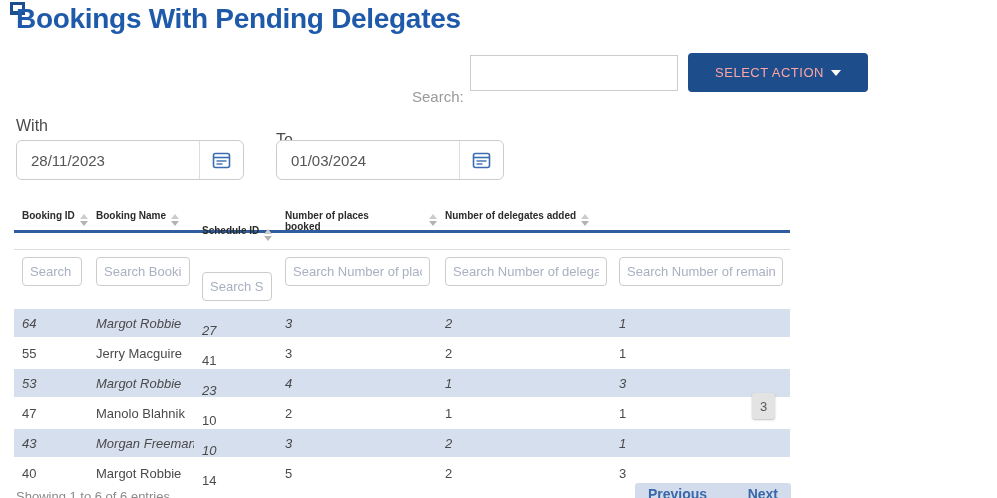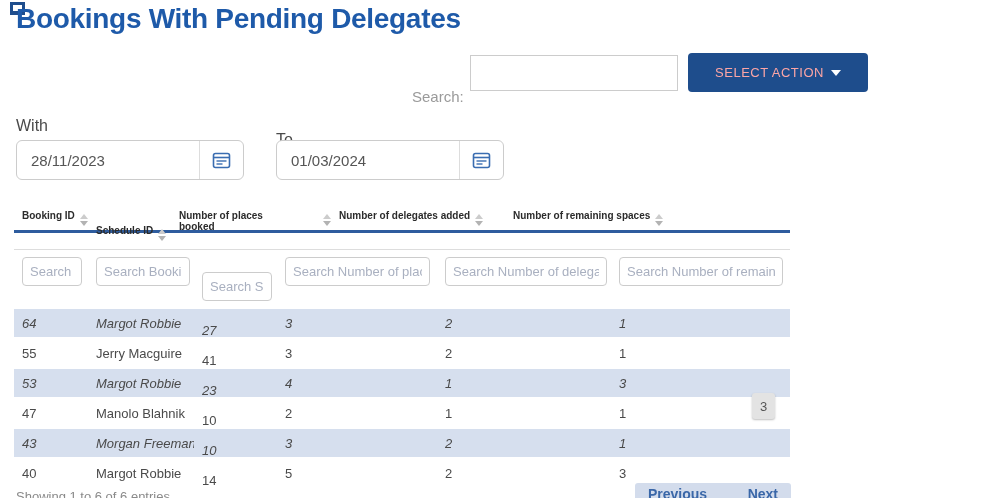--- a/index.html
+++ b/index.html
@@ -103,43 +103,43 @@
 
   <div class="table">
     <div class="thead">
       <div class="th c0">
           <span>Booking ID</span>
           <span class="sort">
             <span class="up"></span>
             <span class="down"></span>
           </span>
         </div>
+      <div class="th c1">
+          <span>Booking Name</span>
+          <span class="sort">
+            <span class="up"></span>
+            <span class="down"></span>
+          </span>
+        </div>
       <div class="th c2">
           <span>Schedule ID</span>
           <span class="sort">
             <span class="up"></span>
             <span class="down"></span>
           </span>
         </div>
       <div class="th c3">
           <span>Number of places booked</span>
           <span class="sort">
             <span class="up"></span>
             <span class="down"></span>
           </span>
         </div>
       <div class="th c4">
           <span>Number of delegates added</span>
-          <span class="sort">
-            <span class="up"></span>
-            <span class="down"></span>
-          </span>
-        </div>
-      <div class="th c5">
-          <span>Number of remaining spaces</span>
           <span class="sort">
             <span class="up"></span>
             <span class="down"></span>
           </span>
         </div>
     </div>
 
     <div class="filterrow">
       <div class="fc c0"><input class="w0" type="text" placeholder="Search Booking ID" style=""></div>
       <div class="fc c1"><input class="w1" type="text" placeholder="Search Booking Name" style=""></div>

